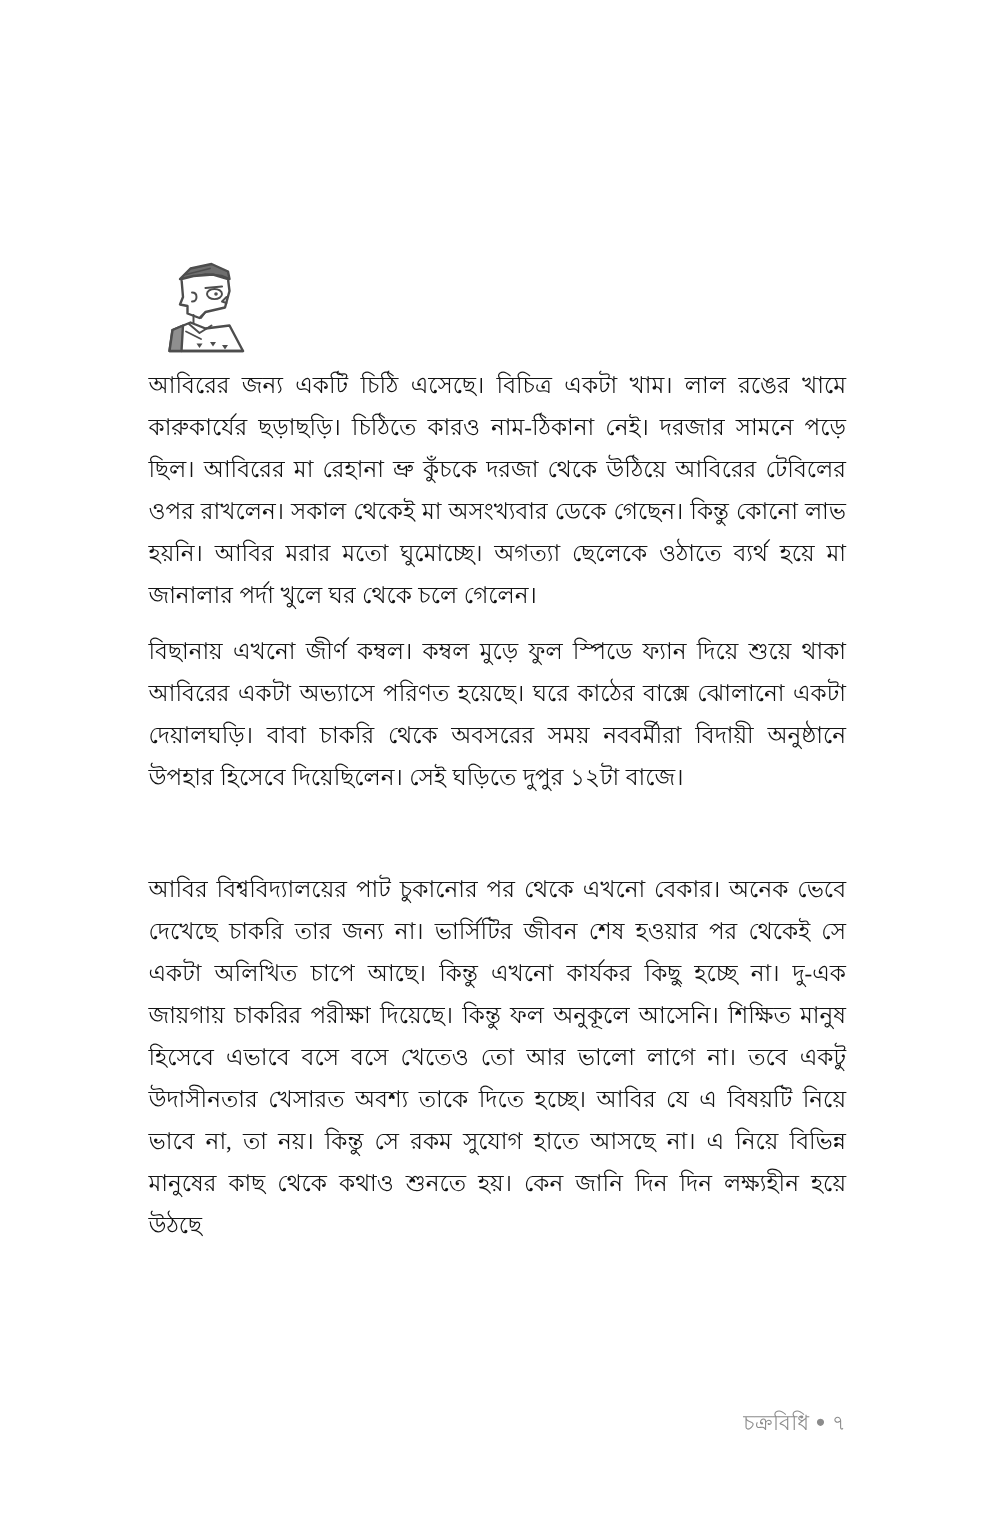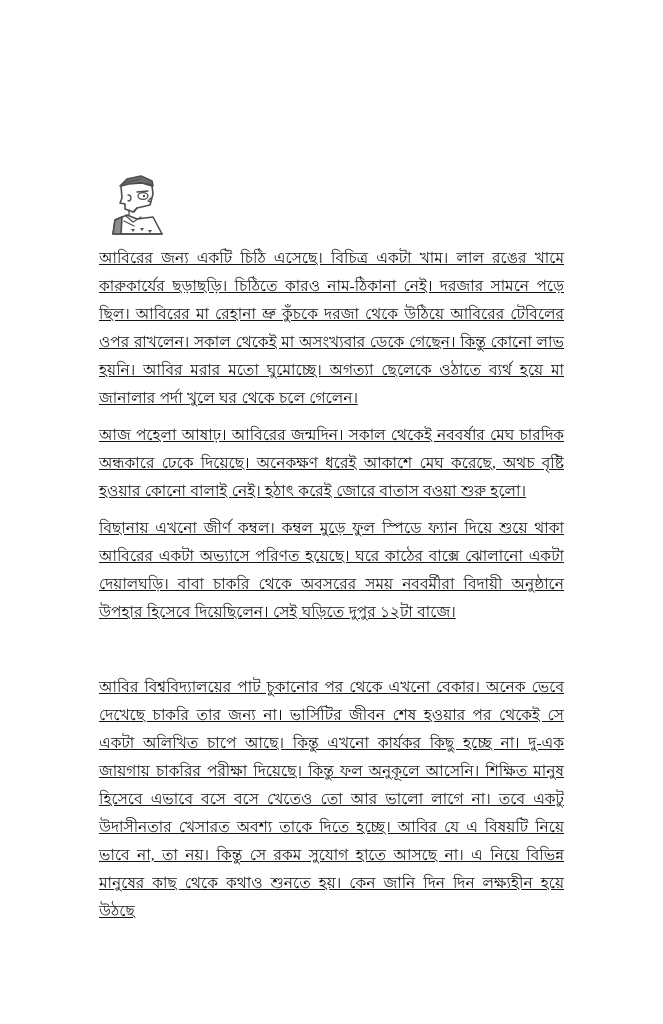--- a/index.html
+++ b/index.html
@@ -55,21 +55,20 @@
     margin: 0 0 9px 0;
     padding: 0;
     font-size: 15.4px;
     line-height: 28px;
     text-align: justify;
     text-justify: inter-word;
     word-spacing: 0.5px;
     color: #141414;
     -webkit-hyphens: none;
     hyphens: none;
-    text-decoration: underline;
   }
   .para:last-child {
     margin-bottom: 0;
     margin-top: 47px;
   }
   
   .para.continues {
     text-align-last: justify;
   }
 
@@ -140,21 +139,23 @@
           <path d="M33 56 l2 3 l2 -3 z" fill="#4d4d4d" stroke="none"></path>
           <path d="M41 58 l2 3 l2 -3 z" fill="#4d4d4d" stroke="none"></path>
 
           <path d="M14 62 L55 62" stroke-width="1.6"></path>
         </g>
       </svg>
     </div>
 
     <div class="bodytext">
       <p class="para">আবিরের জন্য একটি চিঠি এসেছে। বিচিত্র একটা খাম। লাল রঙের খামে কারুকার্যের ছড়াছড়ি। চিঠিতে কারও নাম-ঠিকানা নেই। দরজার সামনে পড়ে ছিল। আবিরের মা রেহানা ভ্রু কুঁচকে দরজা থেকে উঠিয়ে আবিরের টেবিলের ওপর রাখলেন। সকাল থেকেই মা অসংখ্যবার ডেকে গেছেন। কিন্তু কোনো লাভ হয়নি। আবির মরার মতো ঘুমোচ্ছে। অগত্যা ছেলেকে ওঠাতে ব্যর্থ হয়ে মা জানালার পর্দা খুলে ঘর থেকে চলে গেলেন।</p>
-      <p class="para">আজ পহেলা আষাঢ়। আবিরের জন্মদিন। সকাল থেকেই নববর্ষার মেঘ চারদিক অন্ধকারে ঢেকে দিয়েছে। অনেকক্ষণ ধরেই আকাশে মেঘ করেছে, অথচ বৃষ্টি হওয়ার কোনো বালাই নেই। হঠাৎ করেই জোরে বাতাস বওয়া শুরু হলো।</p>
       <p class="para">বিছানায় এখনো জীর্ণ কম্বল। কম্বল মুড়ে ফুল স্পিডে ফ্যান দিয়ে শুয়ে থাকা আবিরের একটা অভ্যাসে পরিণত হয়েছে। ঘরে কাঠের বাক্সে ঝোলানো একটা দেয়ালঘড়ি। বাবা চাকরি থেকে অবসরের সময় নববর্মীরা বিদায়ী অনুষ্ঠানে উপহার হিসেবে দিয়েছিলেন। সেই ঘড়িতে দুপুর ১২টা বাজে।</p>
       <p class="para continues">আবির বিশ্ববিদ্যালয়ের পাট চুকানোর পর থেকে এখনো বেকার। অনেক ভেবে দেখেছে চাকরি তার জন্য না। ভার্সিটির জীবন শেষ হওয়ার পর থেকেই সে একটা অলিখিত চাপে আছে। কিন্তু এখনো কার্যকর কিছু হচ্ছে না। দু-এক জায়গায় চাকরির পরীক্ষা দিয়েছে। কিন্তু ফল অনুকূলে আসেনি। শিক্ষিত মানুষ হিসেবে এভাবে বসে বসে খেতেও তো আর ভালো লাগে না। তবে একটু উদাসীনতার খেসারত অবশ্য তাকে দিতে হচ্ছে। আবির যে এ বিষয়টি নিয়ে ভাবে না, তা নয়। কিন্তু সে রকম সুযোগ হাতে আসছে না। এ নিয়ে বিভিন্ন মানুষের কাছ থেকে কথাও শুনতে হয়। কেন জানি দিন দিন লক্ষ্যহীন হয়ে উঠছে</p>
     </div>
 
   </div>
 
+  <div class="footer">
+    <span class="folio-title">চক্রবিধি</span><span class="folio-sep">●</span><span class="folio-number">৭</span>
+  </div>
 
 </div>
 
 </body></html>

